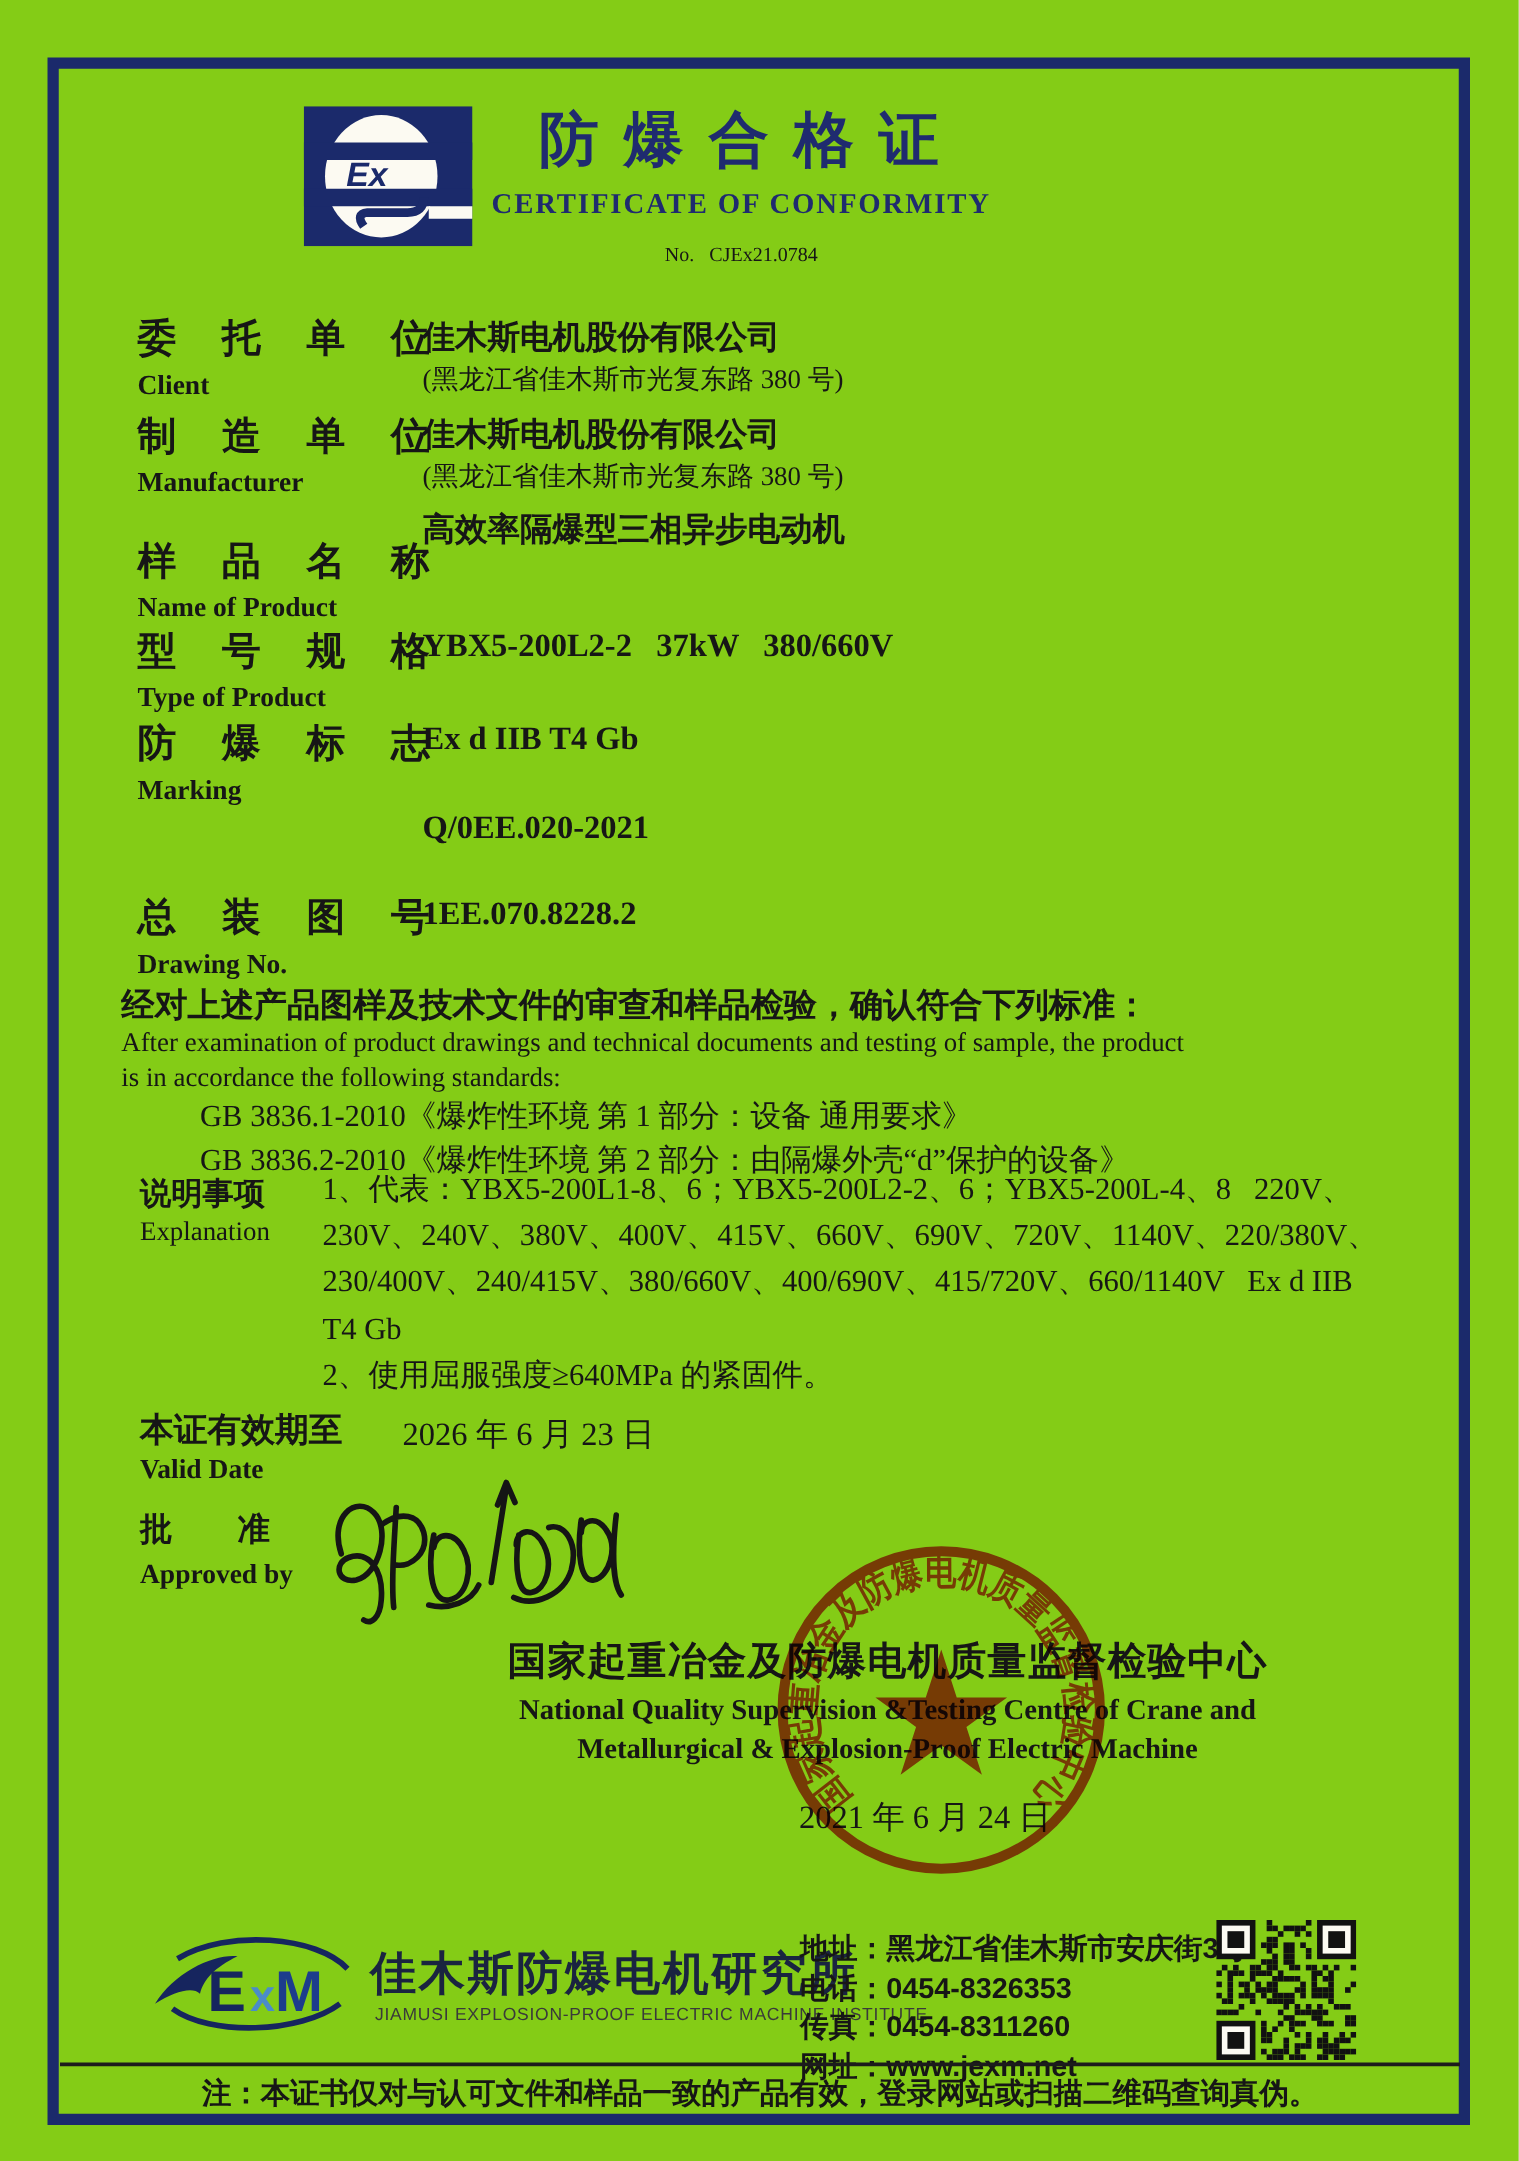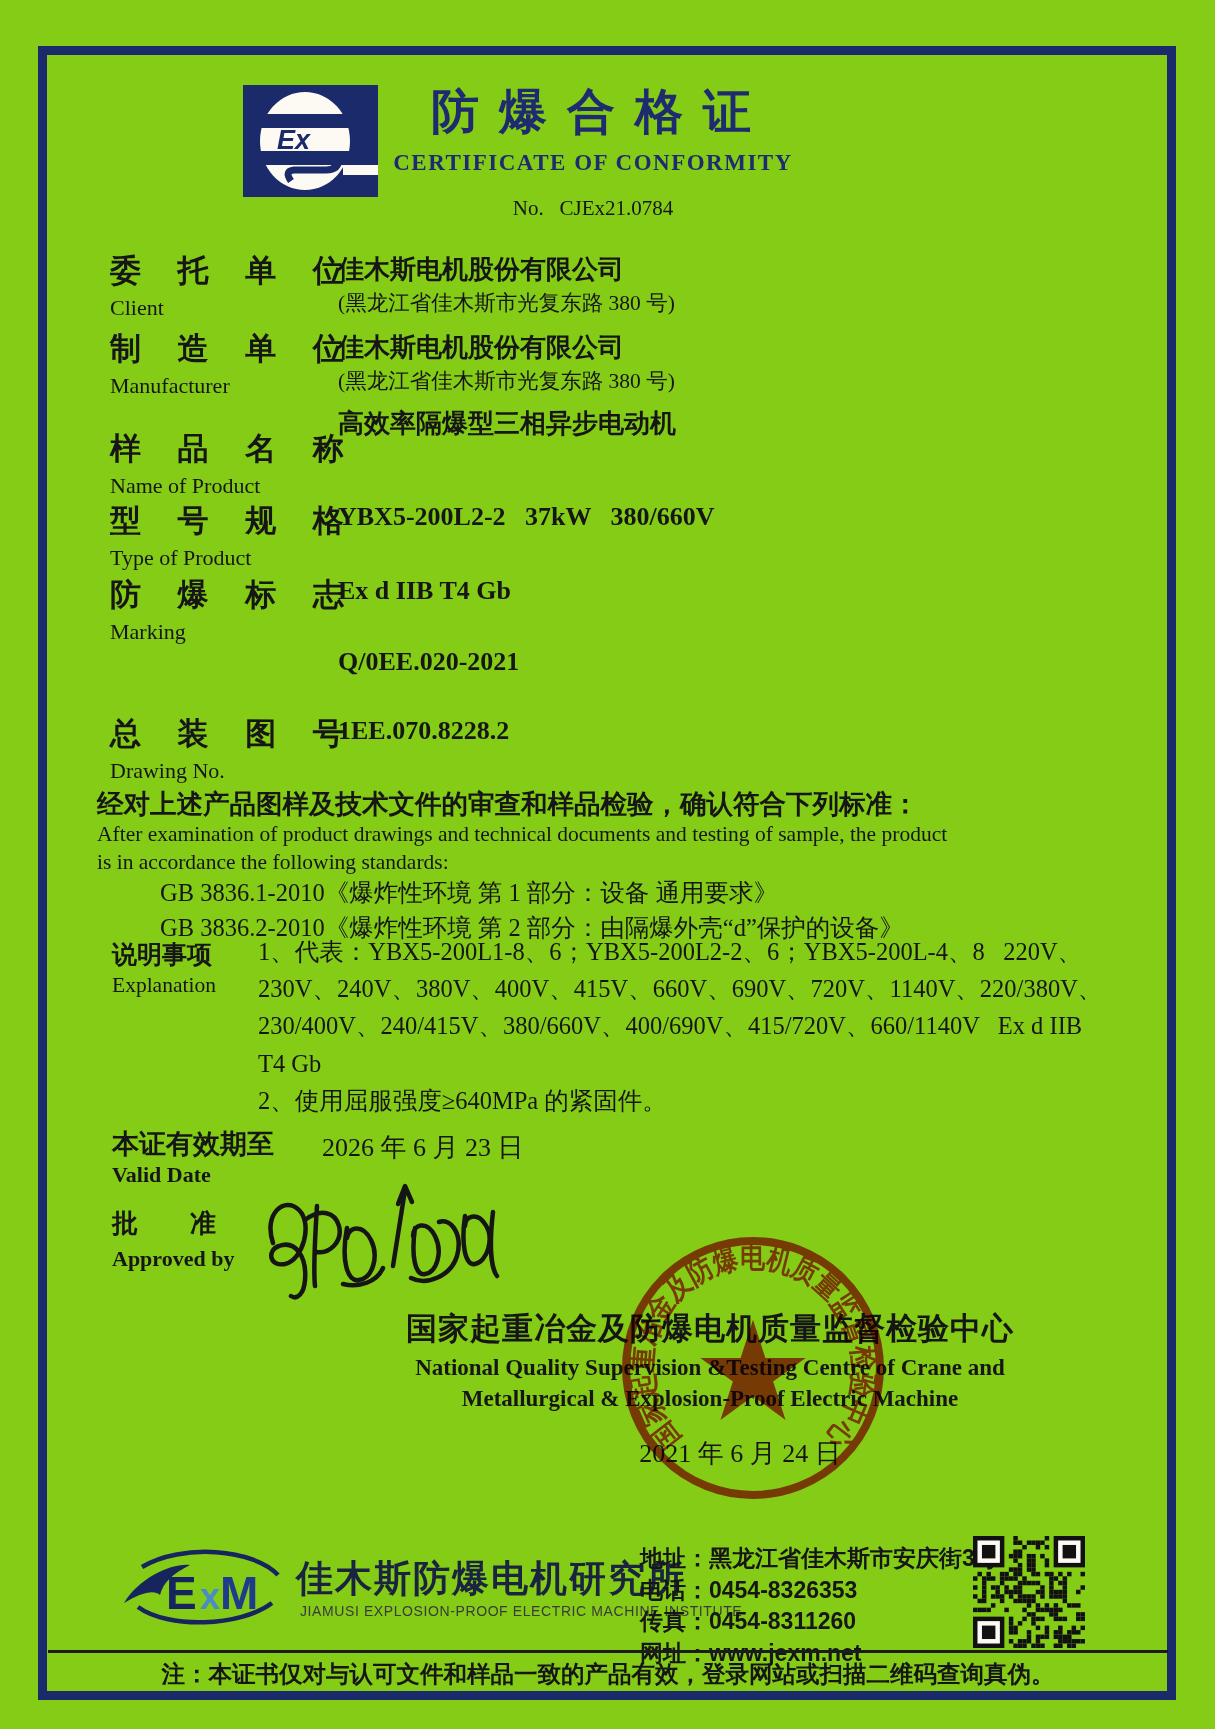--- a/index.html
+++ b/index.html
@@ -15,25 +15,25 @@
   
   .ex-logo{position:absolute;left:243px;top:85px;width:135px;height:112px;}
   .head-center{position:absolute;left:363px;top:80px;width:460px;text-align:center;}
   .title-cn{
     font-size:48px;font-weight:bold;color:#1f2b6f;letter-spacing:4px;
     font-family:"Liberation Serif","DejaVu Serif",serif;white-space:pre;
   }
   .title-en{
     margin-top:6px;font-size:23px;font-weight:bold;color:#1f2b6f;letter-spacing:1.5px;
   }
-  .cert-no{position:absolute;left:363px;top:196px;width:460px;text-align:center;font-size:21px;white-space:pre;}
+  .cert-no{position:absolute;left:363px;top:196px;width:460px;text-align:center;font-size:16px;white-space:pre;}
   
   .f-label{position:absolute;left:110px;}
   .f-cn{font-size:31px;font-weight:bold;letter-spacing:14px;font-family:"Liberation Sans","DejaVu Sans",sans-serif;white-space:pre;}
-  .f-en{font-size:22px;margin-top:3px;}
+  .f-en{font-size:22px;margin-top:3px;font-weight:bold;}
   .f-value{position:absolute;left:338px;font-size:26px;font-weight:600;white-space:pre;}
   .f-sub{position:absolute;left:338px;font-size:21.5px;font-weight:500;white-space:pre;}
   
   .stmt-cn{position:absolute;left:97px;top:786px;font-size:26.5px;font-weight:bold;font-family:"Liberation Sans","DejaVu Sans",sans-serif;}
   .stmt-en{position:absolute;left:97px;font-size:21.5px;}
   .std-line{position:absolute;left:160px;font-size:24.5px;font-weight:500;white-space:pre;}
   
   .exp-label-cn{position:absolute;left:112px;top:938px;font-size:25px;font-weight:bold;font-family:"Liberation Sans","DejaVu Sans",sans-serif;}
   .exp-label-en{position:absolute;left:112px;top:973px;font-size:21.5px;}
   .exp-body{position:absolute;left:258px;top:933px;width:890px;}

